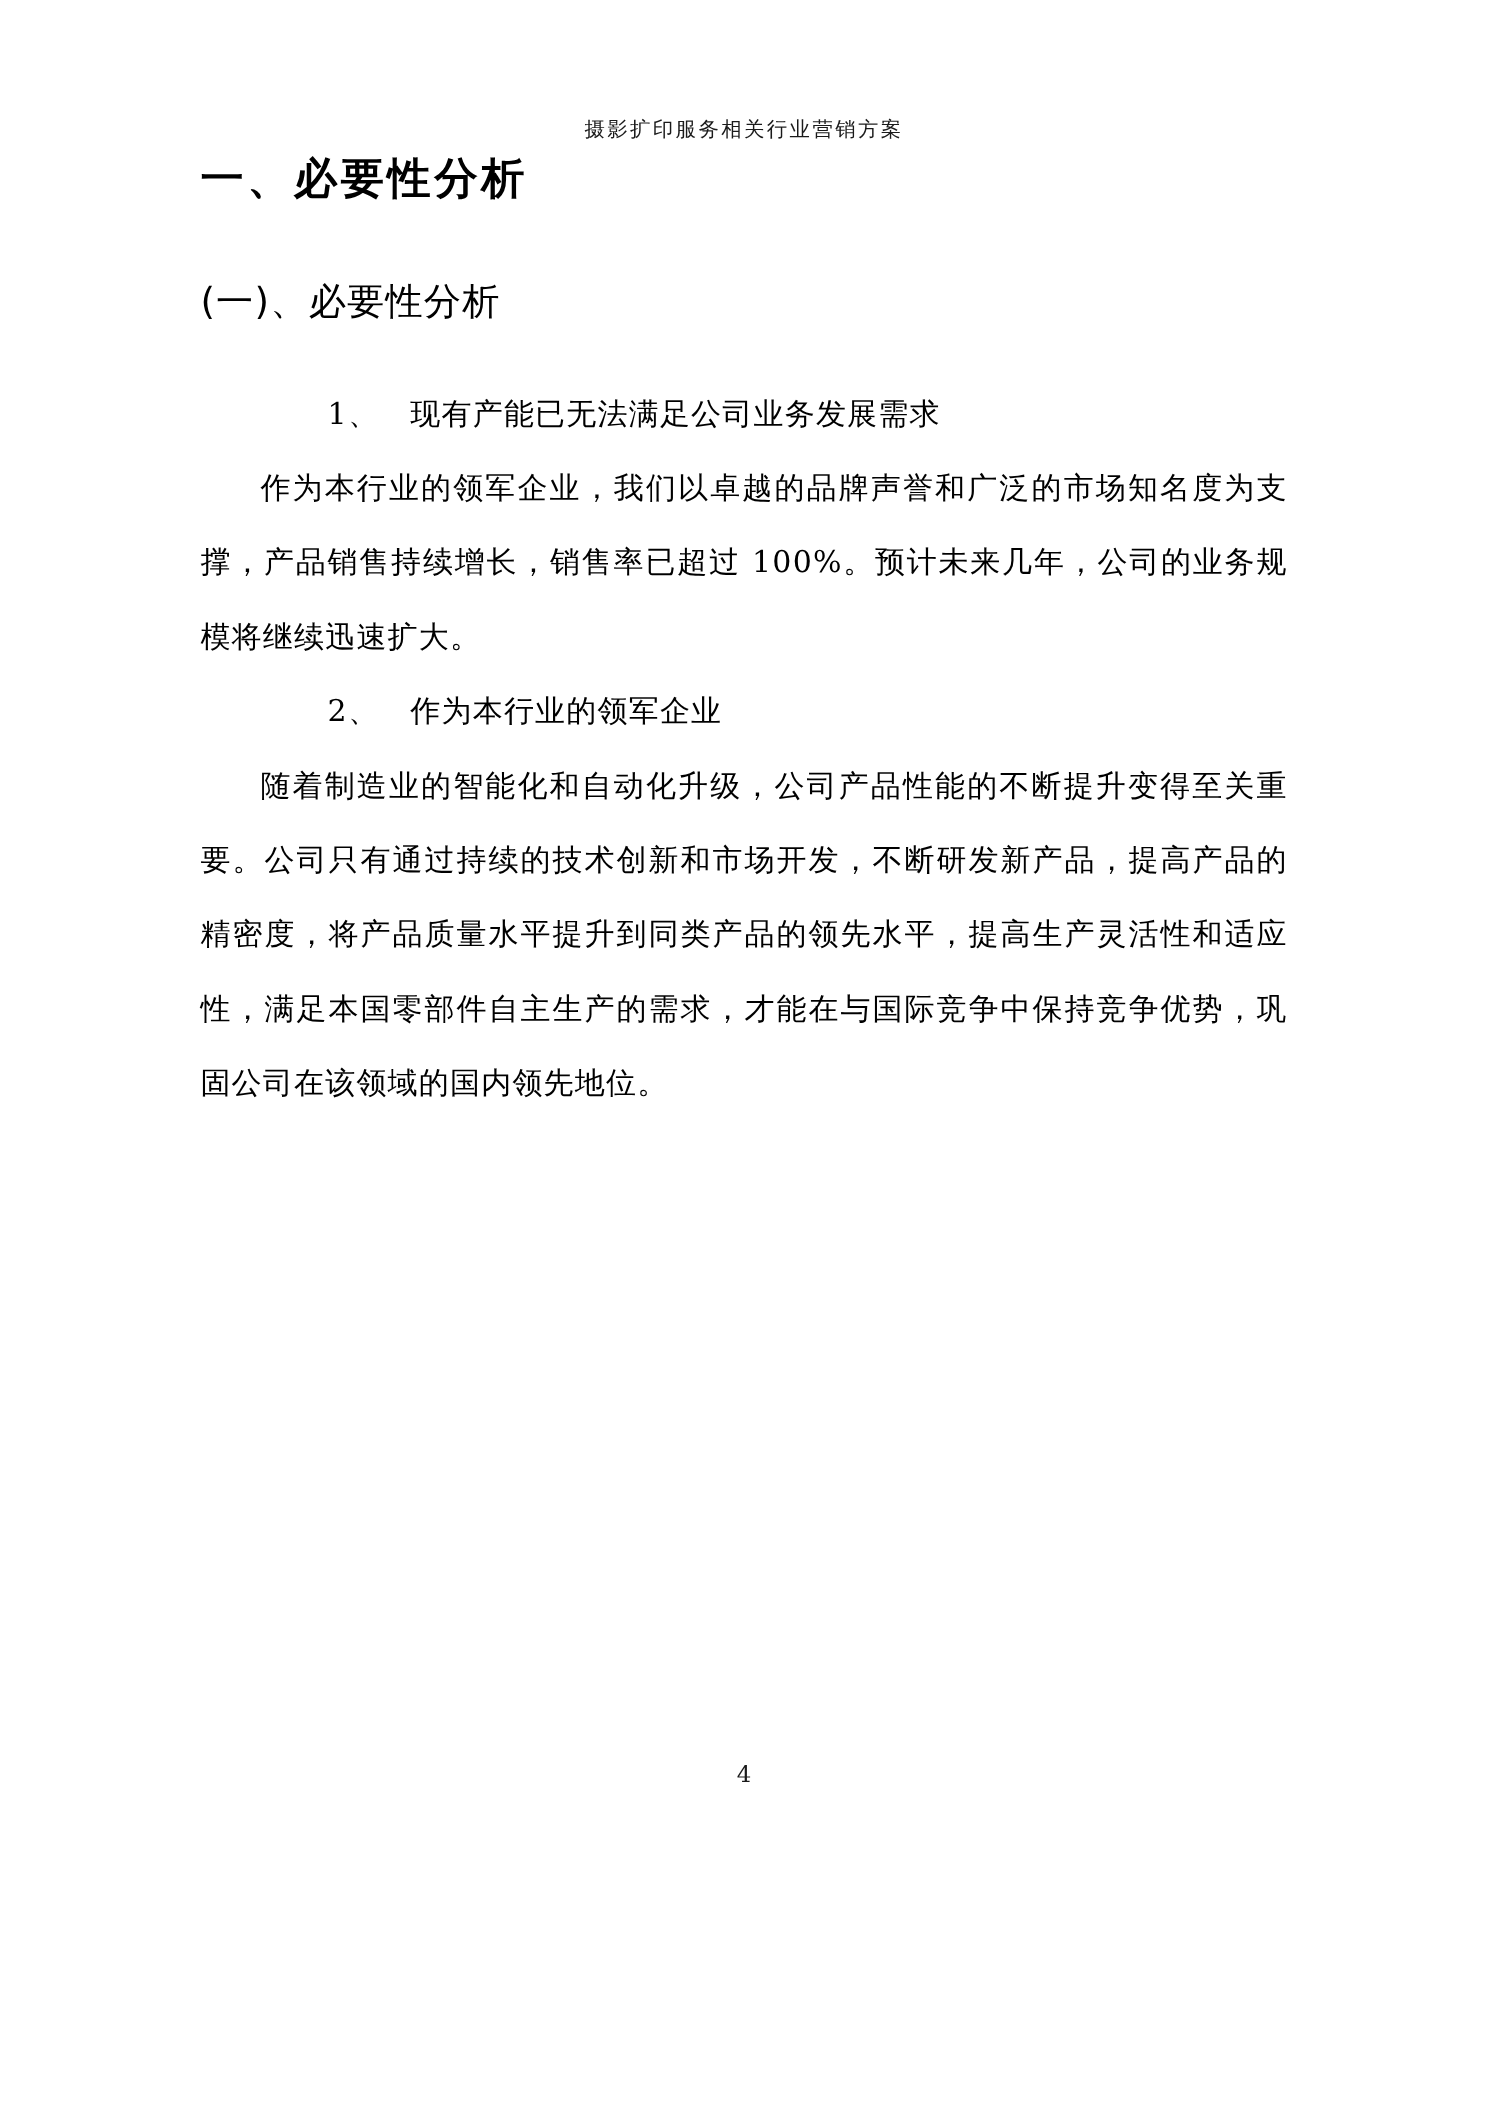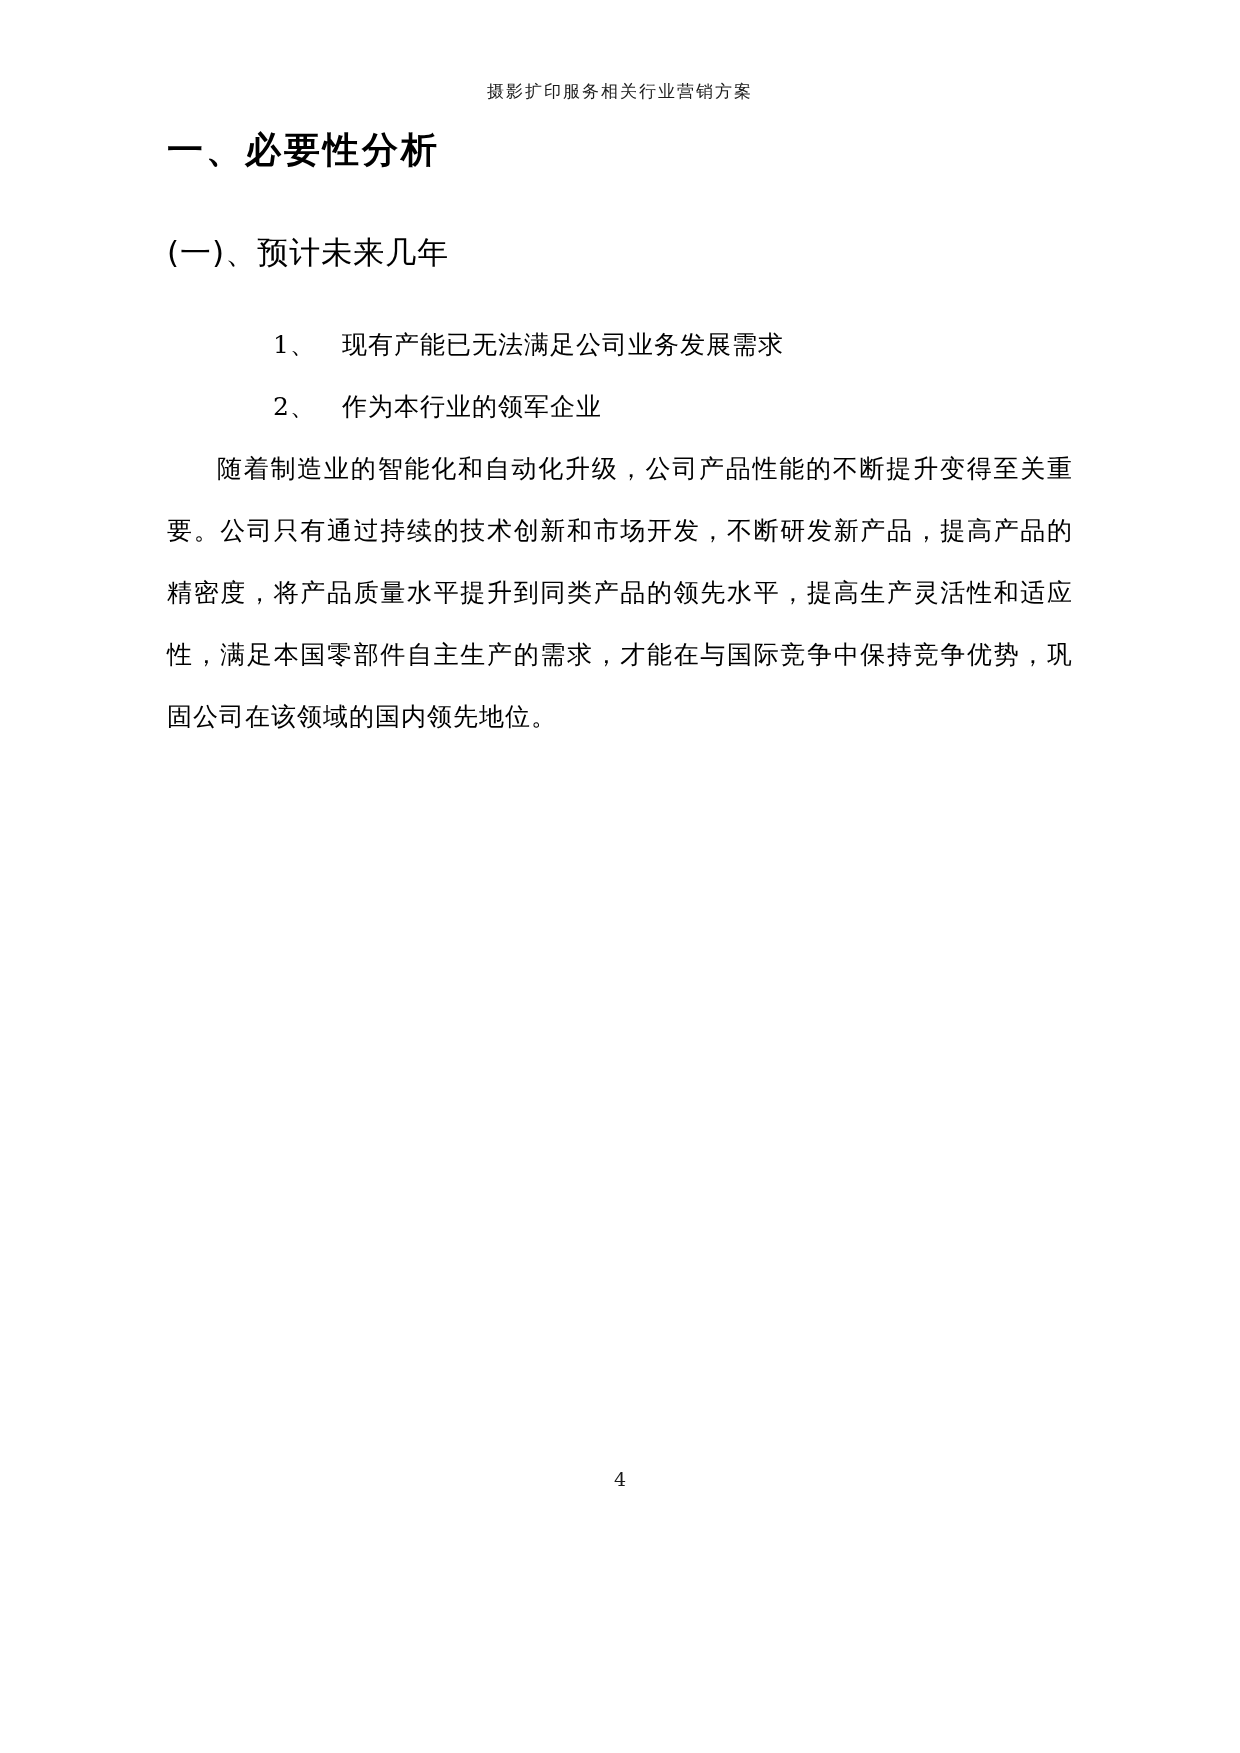--- a/index.html
+++ b/index.html
@@ -12,21 +12,21 @@
     width: 1240px;
     height: 1753px;
     margin: 0 auto;
     background: #ffffff;
     color: #000000;
     font-family: "DejaVu Serif", "Liberation Serif", serif;
     overflow: hidden;
   }
   .doc-header {
     position: absolute;
-    top: 80px;
+    top: 96px;
     left: 0;
     width: 100%;
     text-align: center;
     font-size: 17px;
     letter-spacing: 2px;
     color: #1a1a1a;
   }
   .content {
     position: absolute;
     left: 167px;
@@ -80,26 +80,27 @@
 <body>
 
 <div class="page">
 
   <div class="doc-header">摄影扩印服务相关行业营销方案</div>
 
   <div class="content">
 
     <h1 class="h1">一、必要性分析</h1>
 
-    <h2 class="h2">(一)、预计未来几年</h2>
+    <h2 class="h2">(一)、必要性分析</h2>
 
     <div class="body-text">
 
       <p class="para numbered-line"><span class="num">1、</span><span>现有产能已无法满足公司业务发展需求</span></p>
 
+      <p class="para">作为本行业的领军企业，我们以卓越的品牌声誉和广泛的市场知名度为支撑，产品销售持续增长，销售率已超过 100%。预计未来几年，公司的业务规模将继续迅速扩大。</p>
 
 
       <p class="para numbered-line"><span class="num">2、</span><span>作为本行业的领军企业</span></p>
 
       <p class="para">随着制造业的智能化和自动化升级，公司产品性能的不断提升变得至关重要。公司只有通过持续的技术创新和市场开发，不断研发新产品，提高产品的精密度，将产品质量水平提升到同类产品的领先水平，提高生产灵活性和适应性，满足本国零部件自主生产的需求，才能在与国际竞争中保持竞争优势，巩固公司在该领域的国内领先地位。</p>
 
     </div>
   </div>
 
   <div class="page-number">4</div>

